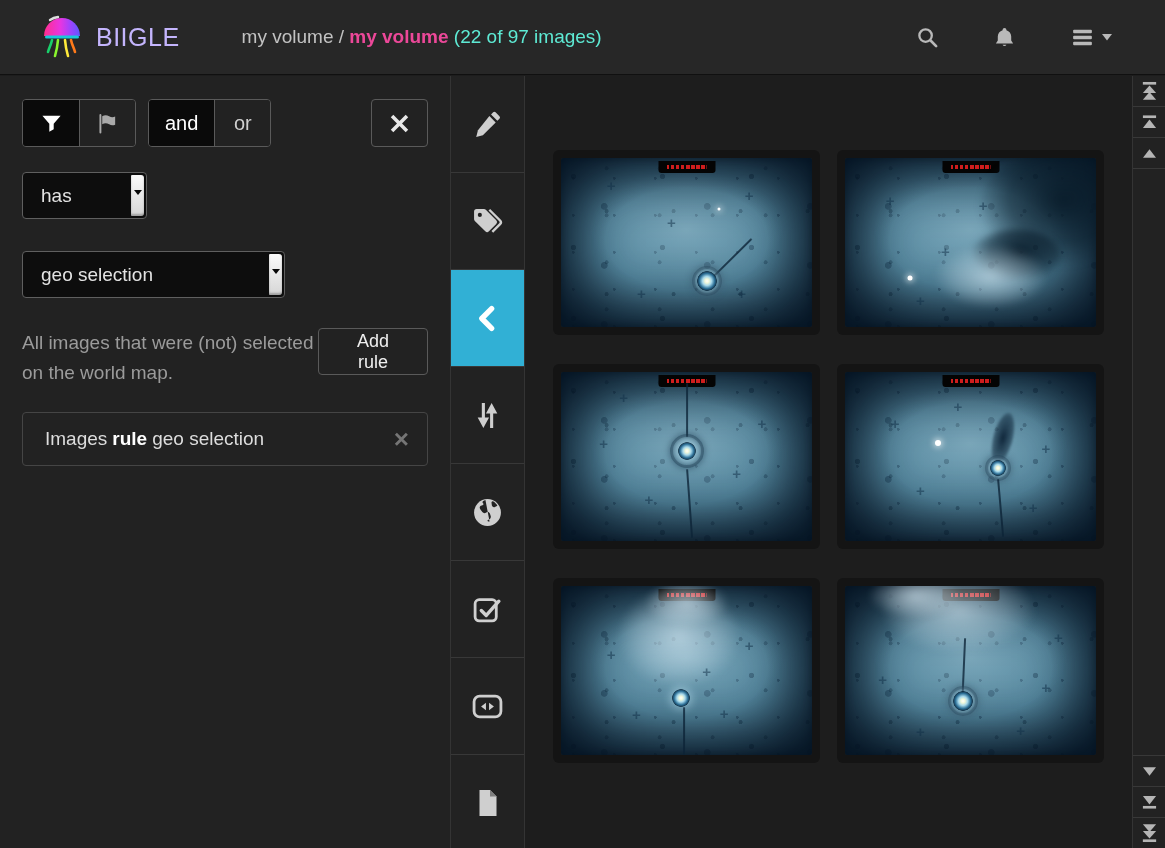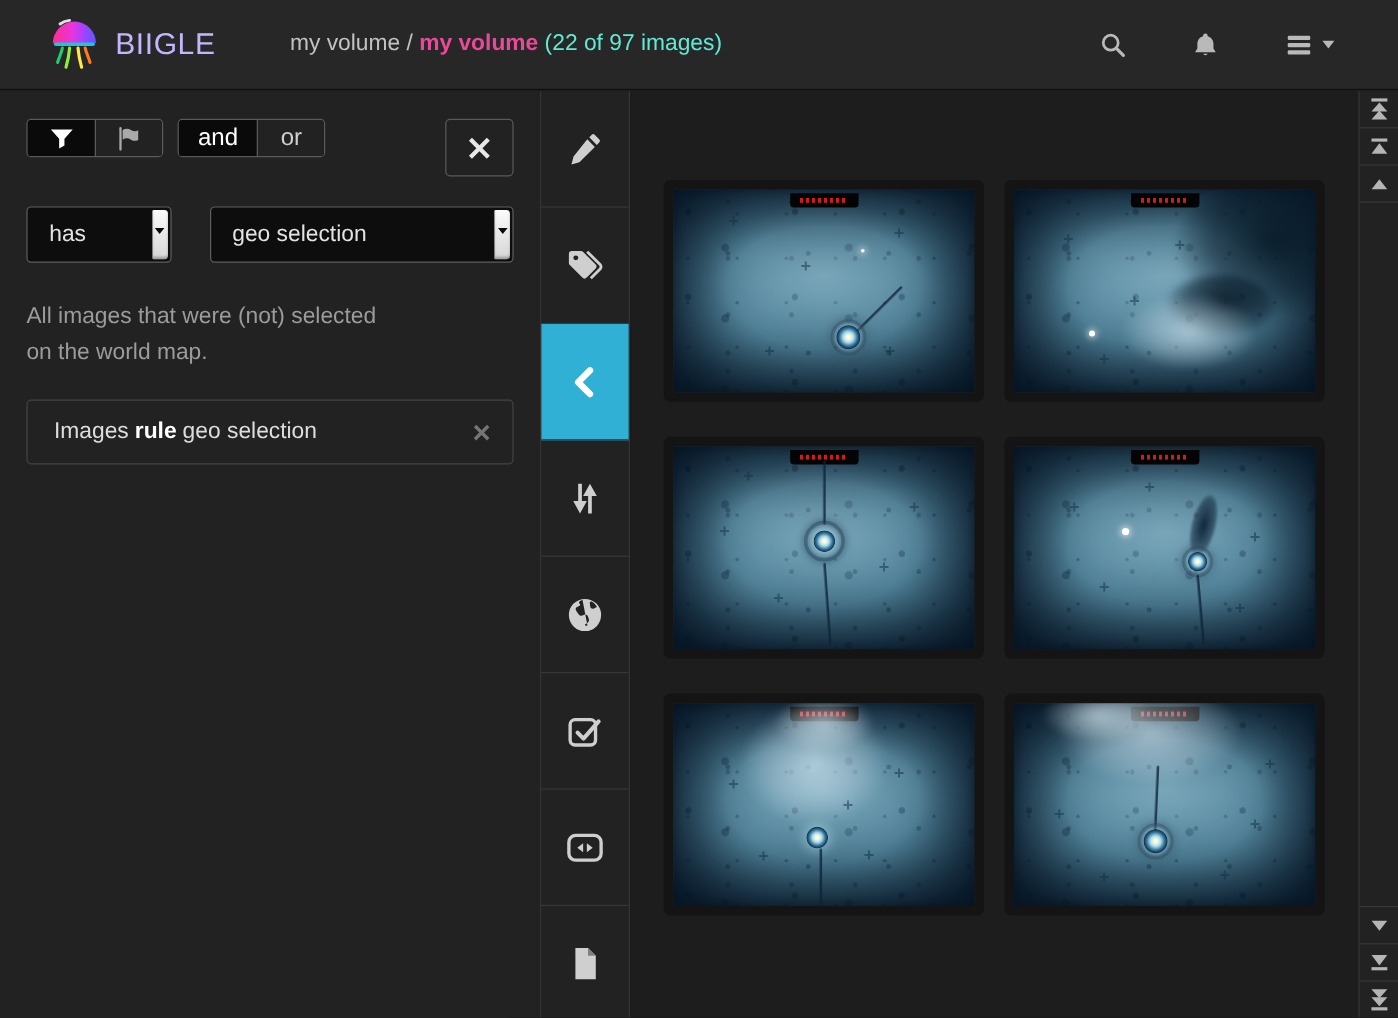--- a/index.html
+++ b/index.html
@@ -22,35 +22,35 @@
   .breadcrumb .cnt { color:#5eead4; }
   .nav-actions { margin-left:auto; margin-right:48px; display:flex; align-items:center; gap:46px; }
   .nav-btn { background:none; border:none; cursor:pointer; display:flex; align-items:center; gap:6px; padding:4px; }
 
   
   .filter-panel {
     position:absolute; left:0; top:76px; width:450px; bottom:0;
     background:#222; padding:23px 22px;
   }
   .fp-row1 { display:flex; align-items:flex-start; }
-  .btn-group { display:flex; border:1px solid #5a5a5a; border-radius:4px; overflow:hidden; height:32px; }
+  .btn-group { display:flex; border:1px solid #5a5a5a; border-radius:4px; overflow:hidden; height:48px; }
   .seg {
     background:#222; border:none; color:#cfcfcf; font-size:20px; cursor:pointer;
     display:flex; align-items:center; justify-content:center; min-width:56px; padding:0 16px;
   }
   .seg + .seg { border-left:1px solid #5a5a5a; }
   .seg.active { background:#0a0a0a; color:#fff; }
   .grp-op { margin-left:12px; }
   .clear-btn {
     margin-left:auto; width:57px; height:48px; background:#222;
     border:1px solid #5a5a5a; border-radius:4px; cursor:pointer;
     display:flex; align-items:center; justify-content:center;
   }
 
-  .fp-row2 { display:flex; gap:32px; margin-top:25px; }
+  .fp-row2 { display:flex; gap:32px; margin-top:25px;flex-direction:column; }
   .select {
     position:relative; height:47px; background:#0d0d0d; border:1px solid #5f5f5f;
     border-radius:4px; display:flex; align-items:center; cursor:pointer;
   }
   .select-value { font-size:19px; color:#e3e3e3; padding-left:18px; padding-right:34px; }
   .sel-has { width:125px; }
   .sel-rule { width:263px; }
   .select-strip {
     position:absolute; right:2px; top:2px; bottom:2px; width:13px;
     background:linear-gradient(#fbfbfb,#d6d6d6); border-radius:1px 3px 3px 1px;
@@ -288,20 +288,21 @@
     <div class="select sel-rule">
       <span class="select-value">geo selection</span>
       <span class="select-strip">
           <span class="select-arrow"></span>
         </span>
     </div>
   </div>
 
   <div class="fp-row3">
     <p class="help-text">All images that were (not) selected on the world map.</p>
+    <button class="add-rule-btn">Add rule</button>
   </div>
 
   <div class="rule-chip">
     <span class="gap">Images</span>
     <span class="bold gap">rule</span>
     <span>geo selection</span>
     <button class="chip-remove">×</button>
   </div>
 </aside>
 

